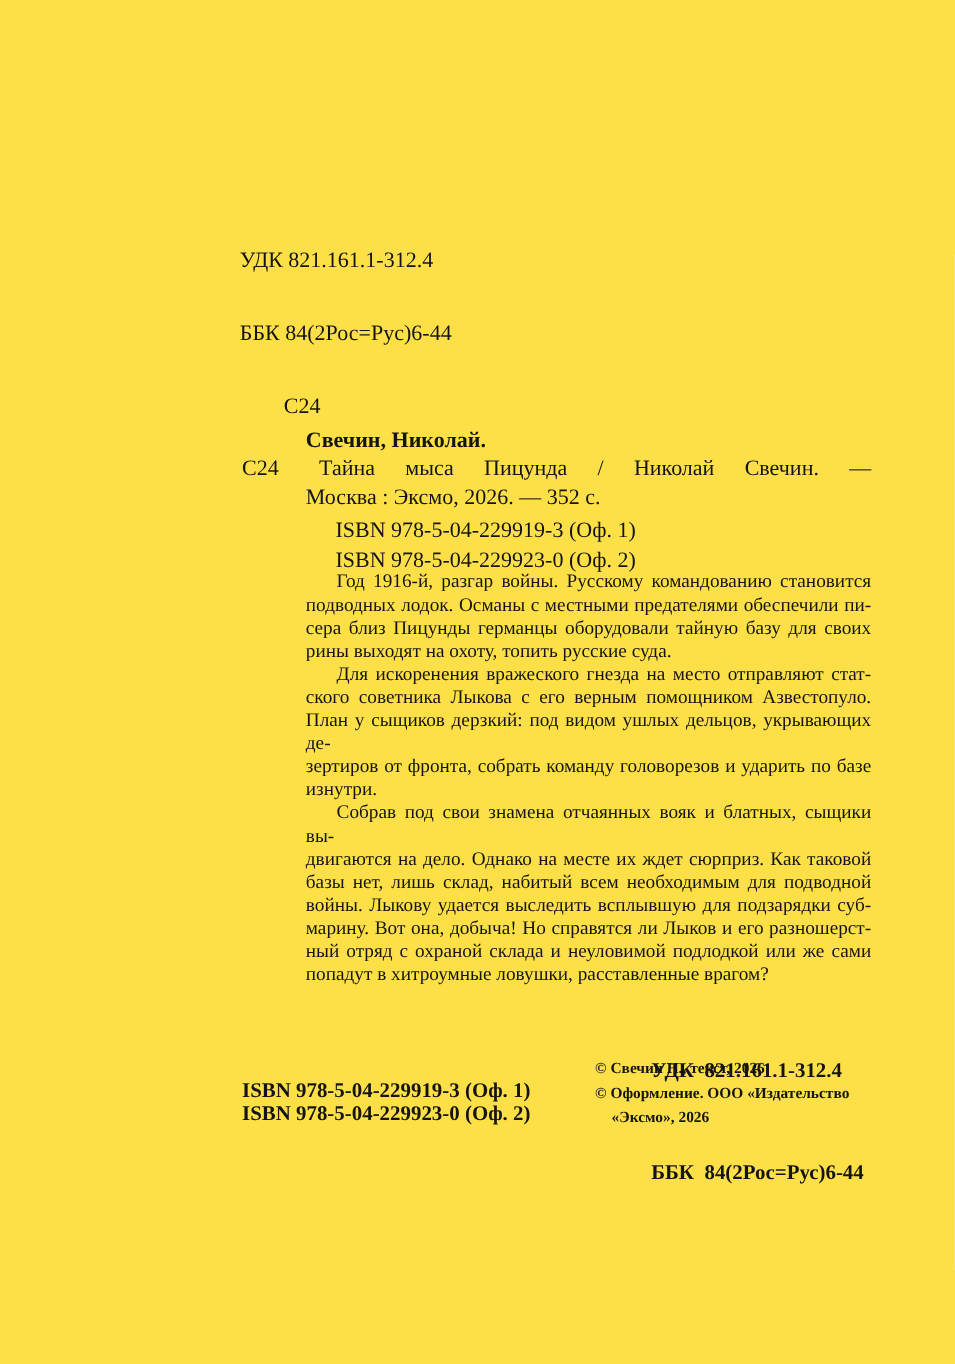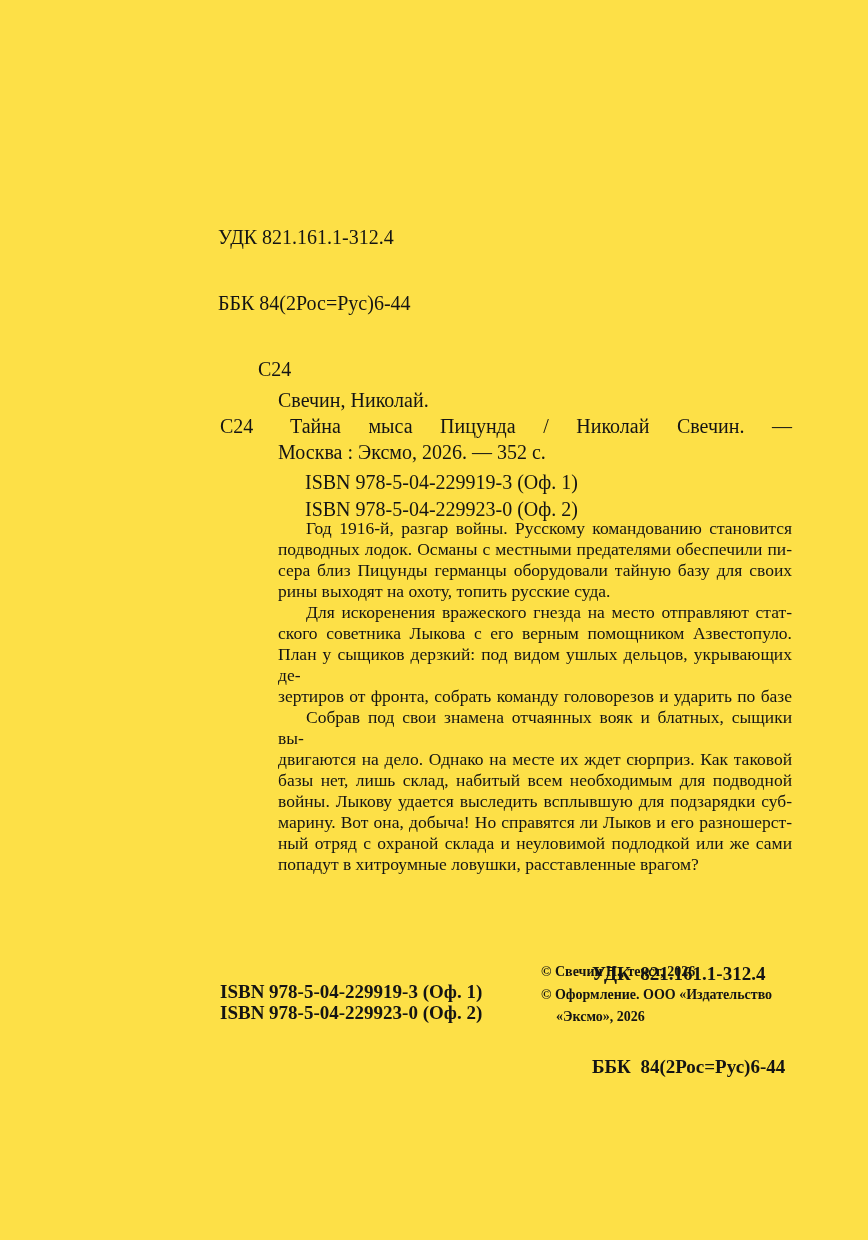--- a/index.html
+++ b/index.html
@@ -14,21 +14,21 @@
     margin: 0 auto;
   }
   .abs { position: absolute; }
 
   
   .top-block { left: 218px; top: 182px; font-size: 20px; line-height: 22px; white-space: pre; }
   .top-block .code-line { padding-left: 40px; }
 
   
   .cite-block { left: 220px; top: 387px; width: 572px; font-size: 20px; line-height: 26px; }
-  .cite-author { margin-left: 58px; font-weight: normal; }
+  .cite-author { margin-left: 58px; font-weight: bold; }
   .cite-row { position: relative; }
   .cite-code { position: absolute; left: 0; top: 0; }
   .cite-line1 { margin-left: 70px; text-align: justify; text-align-last: justify; }
   .cite-line2 { margin-left: 58px; }
 
   
   .isbn-top { left: 305px; top: 469px; font-size: 20px; line-height: 27px; }
 
   
   .annotation { left: 278px; top: 518px; width: 514px; font-size: 17.5px; line-height: 21px; }
@@ -72,20 +72,21 @@
 
   <div class="abs annotation">
     <div class="j indent">Год 1916-й, разгар войны. Русскому командованию становится</div>
     <div class="j">подводных лодок. Османы с местными предателями обеспечили пи-</div>
     <div class="j">сера близ Пицунды германцы оборудовали тайную базу для своих</div>
     <div>рины выходят на охоту, топить русские суда.</div>
     <div class="j indent">Для искоренения вражеского гнезда на место отправляют стат-</div>
     <div class="j">ского советника Лыкова с его верным помощником Азвестопуло.</div>
     <div class="j">План у сыщиков дерзкий: под видом ушлых дельцов, укрывающих де-</div>
     <div class="j">зертиров от фронта, собрать команду головорезов и ударить по базе</div>
+    <div>изнутри.</div>
     <div class="j indent">Собрав под свои знамена отчаянных вояк и блатных, сыщики вы-</div>
     <div class="j">двигаются на дело. Однако на месте их ждет сюрприз. Как таковой</div>
     <div class="j">базы нет, лишь склад, набитый всем необходимым для подводной</div>
     <div class="j">войны. Лыкову удается выследить всплывшую для подзарядки суб-</div>
     <div class="j">марину. Вот она, добыча! Но справятся ли Лыков и его разношерст-</div>
     <div class="j">ный отряд с охраной склада и неуловимой подлодкой или же сами</div>
     <div>попадут в хитроумные ловушки, расставленные врагом?</div>
   </div>
 
   <div class="abs udk-right">

